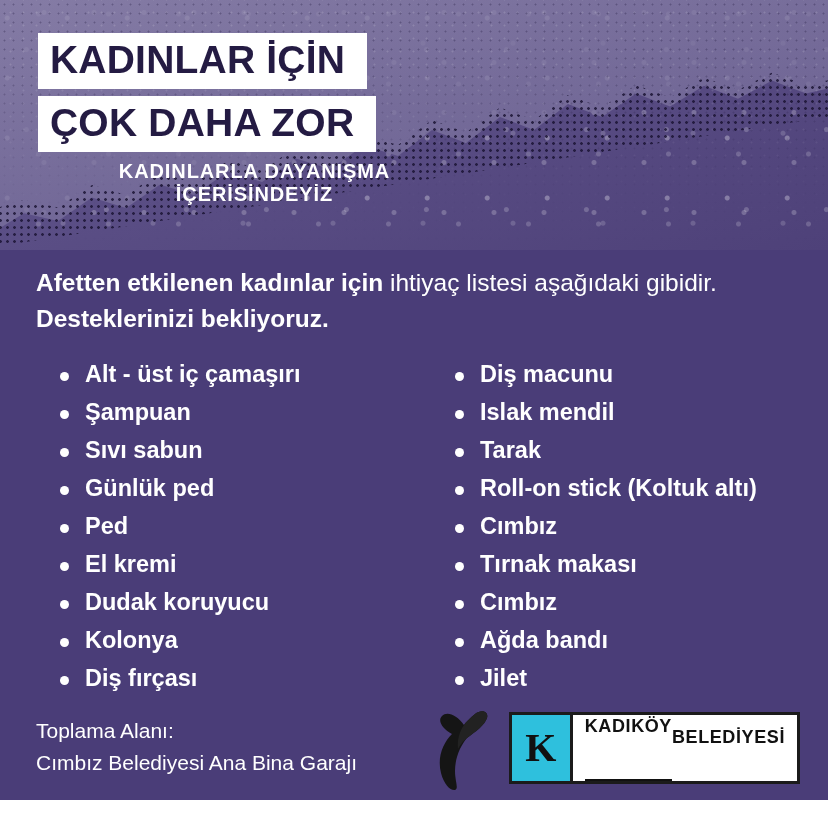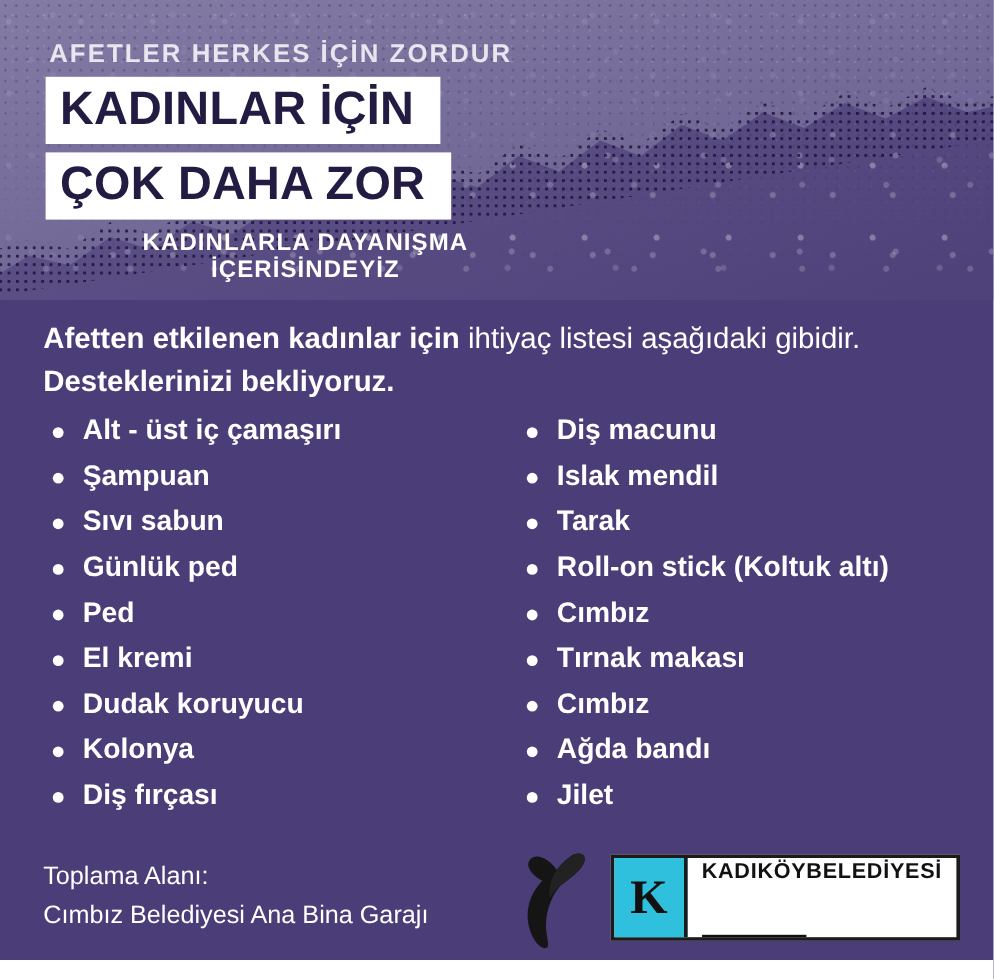--- a/index.html
+++ b/index.html
@@ -125,21 +125,21 @@
     position: absolute;
     left: 36px;
     top: 347px;
     width: 770px;
     display: flex;
     gap: 20px;
   }
   .col { width: 375px; }
   ul.needs {
     list-style: none;
-    margin: 0;
+    margin: 16px;
     padding: 0;
   }
   ul.needs li {
     position: relative;
     padding-left: 33px;
     color: #ffffff;
     font-size: 23.5px;
     font-weight: bold;
     line-height: 1.0;
     margin-bottom: 14.5px;
@@ -208,21 +208,21 @@
   }
   .logo .words .w1,
   .logo .words .w2 {
     font-size: 18px;
     font-weight: bold;
     color: #111111;
     letter-spacing: 0.6px;
     line-height: 1.25;
   }
   .logo .words .w1 { border-bottom: 2px solid #111111; padding-bottom: 1px; }
-  .logo .words .w2 { padding-top: 0; text-align: center; }
+  .logo .words .w2 { padding-top: 11px; text-align: center; }
   .bottom-strip {
     position: absolute;
     left: 0;
     bottom: 0;
     width: 828px;
     height: 16px;
     background: #ffffff;
   }
 </style>
 </head>
@@ -231,21 +231,20 @@
 <div class="poster">
 
   <div class="top-band">
     <div class="grain"></div>
     <div class="ridge ridge-light"></div>
     <div class="speckle"></div>
     <div class="ridge-edge"></div>
   </div>
 
   <div class="headline">
-    <div class="kicker">AFETLER HERKES İÇİN ZORDUR</div>
     <div class="band">KADINLAR İÇİN</div><br>
     <div class="band second">ÇOK DAHA ZOR</div>
     <div class="subkicker">KADINLARLA DAYANIŞMA İÇERİSİNDEYİZ</div>
   </div>
 
   <div class="lead">
     <span class="b">Afetten etkilenen kadınlar için</span><span> ihtiyaç listesi aşağıdaki gibidir.</span><br>
     <span class="b">Desteklerinizi bekliyoruz.</span>
   </div>
 

